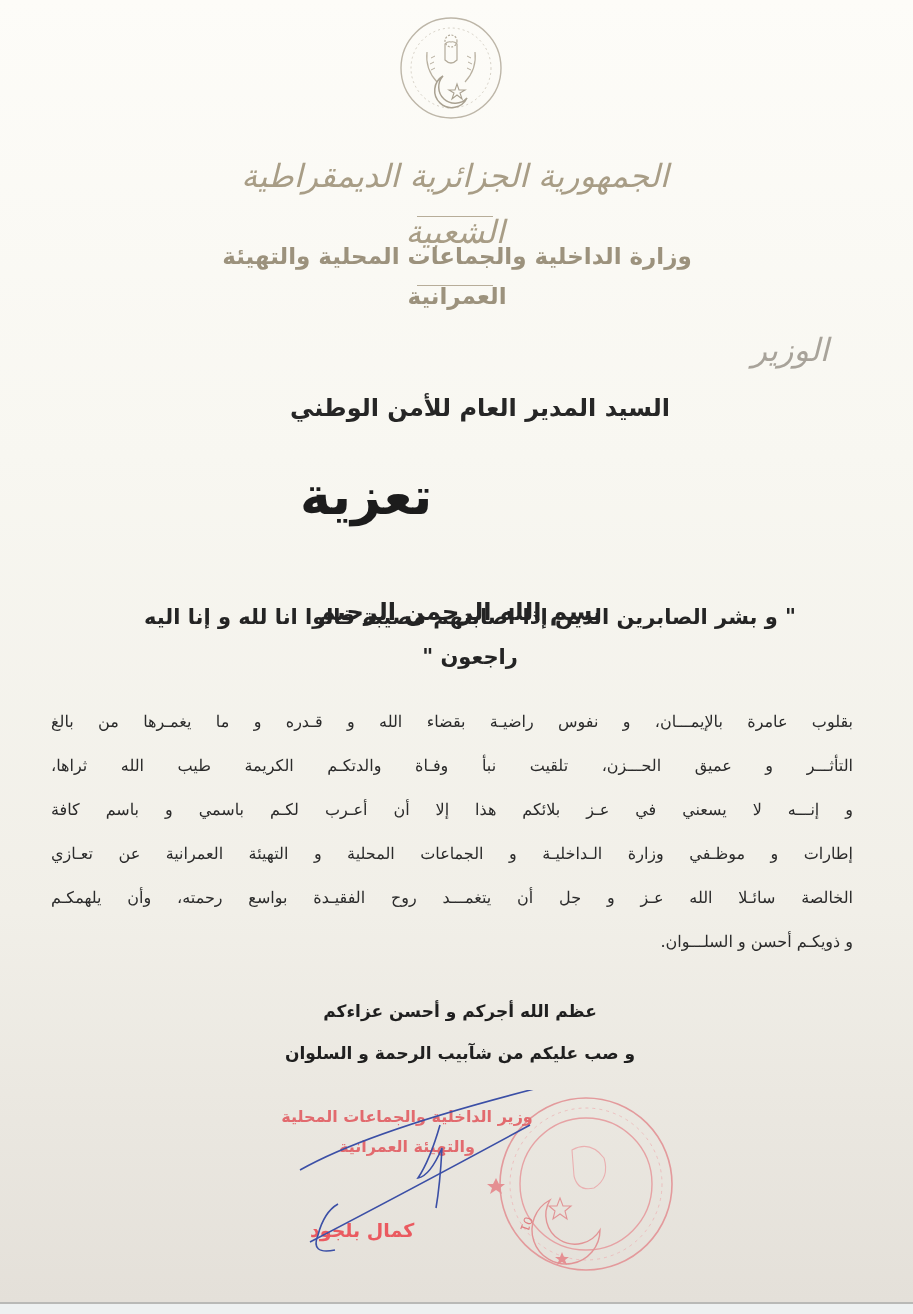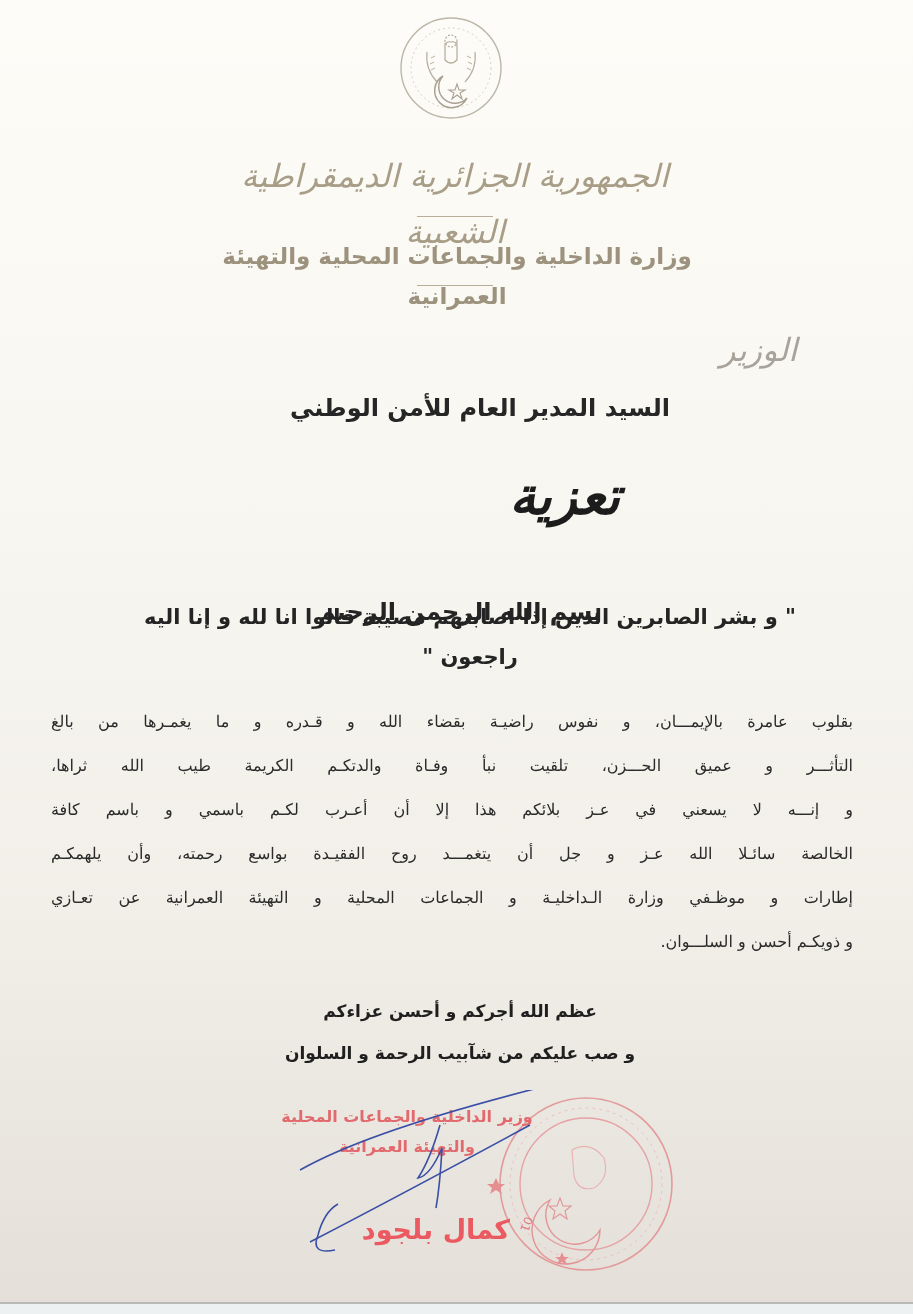--- a/index.html
+++ b/index.html
@@ -80,21 +80,21 @@
       font-weight: bold;
       font-size: 23px;
       color: #9c927d;
       line-height: 40px;
     }
     .minister-title {
       position: absolute;
       left: 720px;
       width: 140px;
       top: 320px;
-      text-align: left;
+      text-align: center;
       font-family: "DejaVu Serif", serif;
       font-style: italic;
       font-size: 32px;
       color: #a8a39a;
       line-height: 60px;
     }
 
     
     .addressee {
       position: absolute;
@@ -105,26 +105,25 @@
       font-size: 24px;
       font-weight: bold;
       color: #262626;
       line-height: 44px;
     }
     .doc-title {
       position: absolute;
       left: 300px;
       width: 320px;
       top: 460px;
-      text-align: right;
+      text-align: left;
       font-size: 52px;
       font-weight: bold;
       color: #1c1c1c;
       line-height: 72px;
-      font-style: italic;
     }
     .basmala {
       position: absolute;
       left: 250px;
       width: 420px;
       top: 595px;
       text-align: center;
       font-size: 24px;
       font-weight: bold;
       color: #242424;
@@ -196,22 +195,22 @@
     }
     .sig-title span {
       display: block;
       line-height: 30px;
     }
     .sig-name {
       position: absolute;
       left: 310px;
       width: 200px;
       top: 1205px;
-      text-align: right;
-      font-size: 27px;
+      text-align: left;
+      font-size: 19px;
       font-weight: bold;
       color: #ea5a60;
       letter-spacing: 4px;
       line-height: 50px;
     }
     .seal {
       position: absolute;
       left: 480px;
       top: 1080px;
       width: 200px;
@@ -255,22 +254,22 @@
 
   <div class="addressee">السيد المدير العام للأمن الوطني</div>
   <div class="doc-title">تعزية</div>
   <div class="basmala">بسم الله الرحمن الرحيم</div>
   <div class="verse">" و بشر الصابرين الذين إذا اصابتهم مصيبة قالوا انا لله و إنا اليه راجعون "</div>
 
   <div class="body-text">
     <span class="body-line">بقلوب عامرة بالإيمـــان، و نفوس راضيـة بقضاء الله و قـدره و ما يغمـرها من بالغ</span>
     <span class="body-line">التأثـــر و عميق الحـــزن، تلقيت نبأ وفـاة والدتكـم الكريمة  طيب الله ثراها،</span>
     <span class="body-line">و إنـــه لا يسعني في عـز بلائكم هذا إلا أن أعـرب لكـم باسمي و باسم كافة</span>
+    <span class="body-line">إطارات و موظـفي وزارة الـداخليـة و الجماعات المحلية و التهيئة العمرانية عن تعـازي</span>
     <span class="body-line">الخالصة سائـلا الله عـز و جل أن يتغمـــد روح الفقيـدة بواسع رحمته، وأن يلهمكـم</span>
-    <span class="body-line">إطارات و موظـفي وزارة الـداخليـة و الجماعات المحلية و التهيئة العمرانية عن تعـازي</span>
     <span class="body-line last">و ذويكـم أحسن و السلـــوان.</span>
   </div>
 
   <div class="closing">
     <span class="closing-line">عظم الله أجركم و أحسن عزاءكم</span>
     <span class="closing-line">و صب عليكم من شآبيب الرحمة و السلوان</span>
   </div>
 
   <svg class="seal" viewBox="0 0 200 200">
     <circle cx="106" cy="104" r="86" fill="none" stroke="#e39a9c" stroke-width="1.6"></circle>

